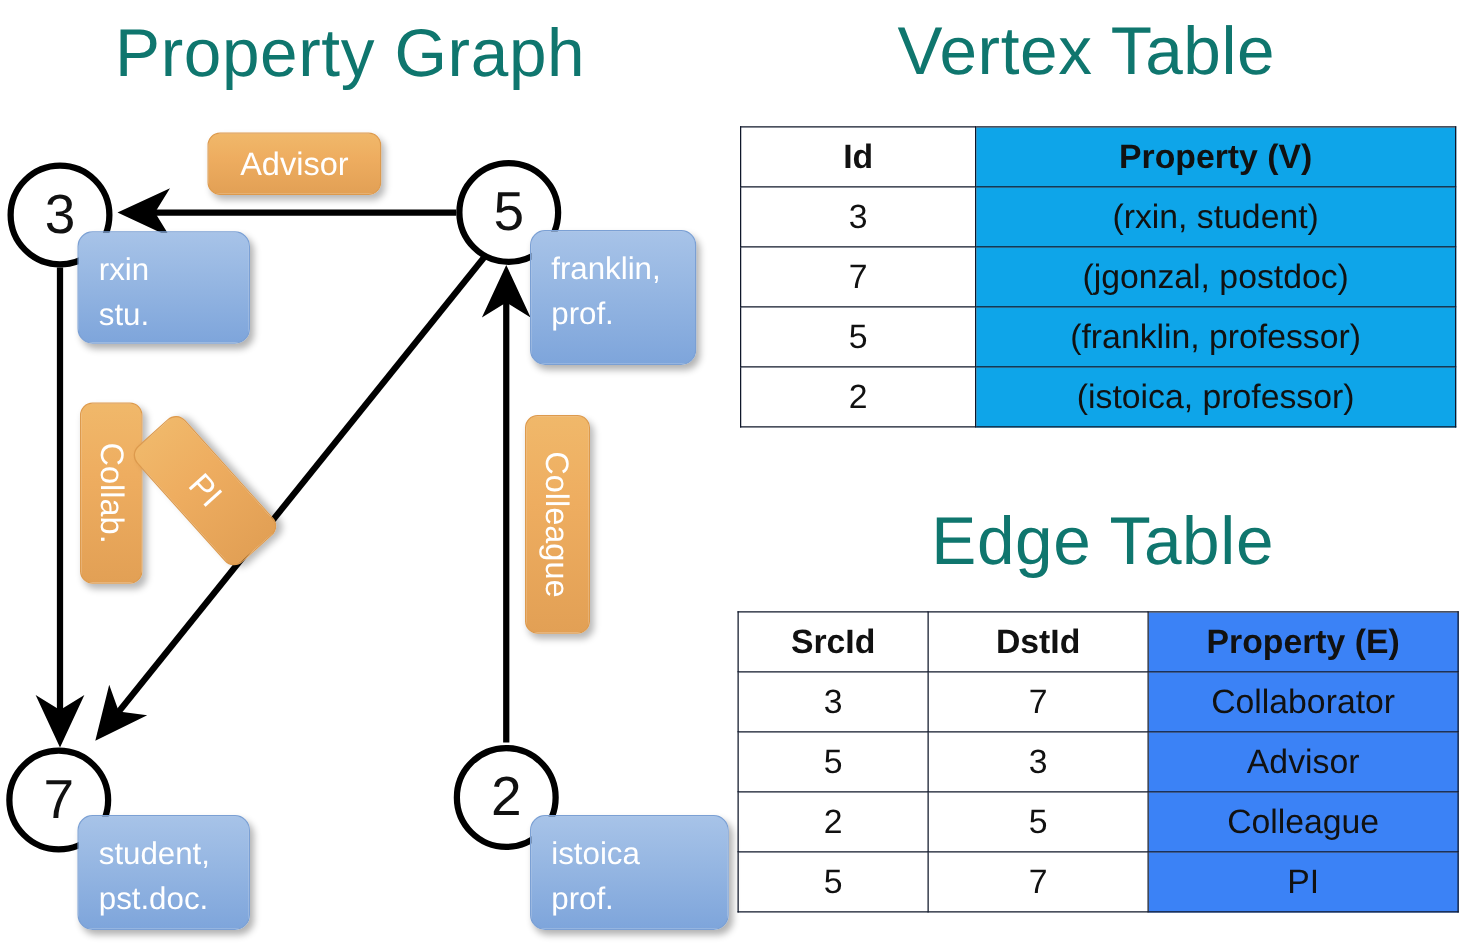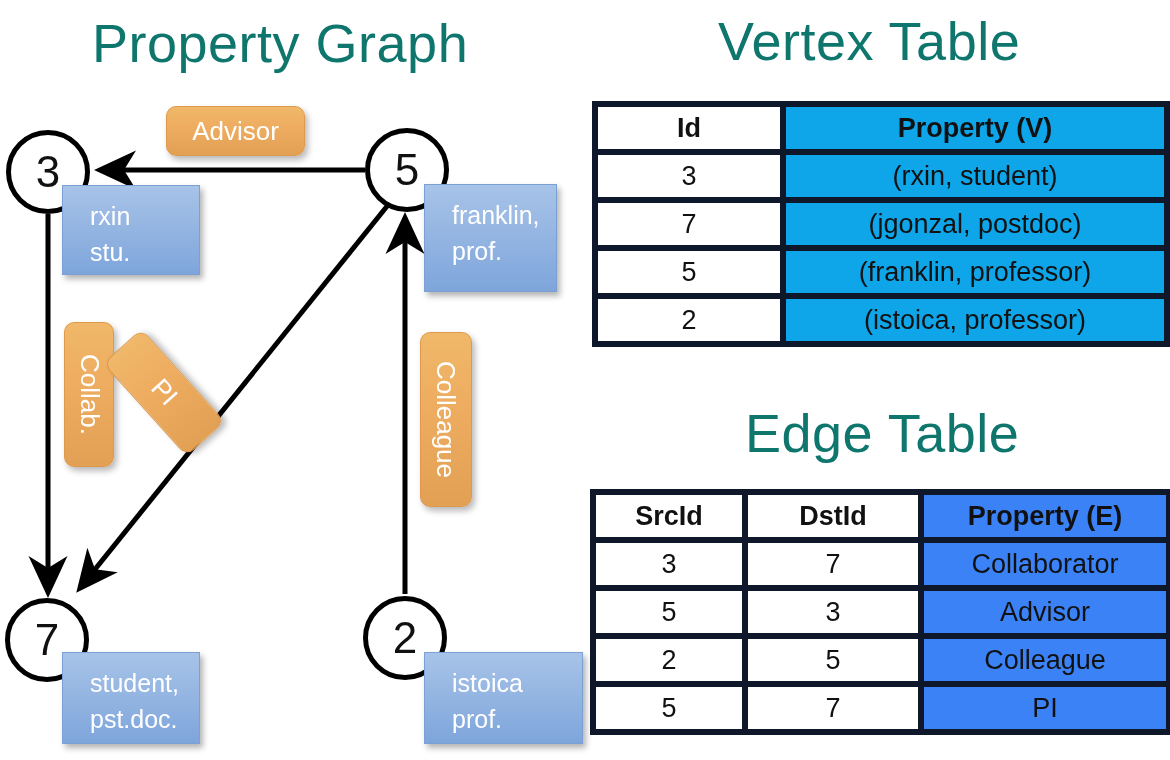--- a/index.html
+++ b/index.html
@@ -62,30 +62,30 @@
     z-index: 3;
   }
   #node-3 { left: 6px;   top: 130px; }
   #node-5 { left: 365px; top: 128px; }
   #node-7 { left: 5px;   top: 598px; }
   #node-2 { left: 363px; top: 596px; }
 
   
   .prop-box {
     position: absolute;
-    border-radius: 0;
+    border-radius: 12px;
     background: linear-gradient(to bottom, #a7c3e8 0%, #95b6e2 45%, #7ea5db 100%);
     border: 1px solid #7ba0d4;
     box-shadow: 3px 4px 6px rgba(0,0,0,0.30);
     color: #ffffff;
     font-family: "Liberation Sans", sans-serif;
     font-weight: 300;
     font-size: 25px;
     line-height: 1.45;
-    padding: 12px 0 10px 27px;
+    padding: 12px 0 10px 16px;
     box-sizing: border-box;
     z-index: 4;
   }
   #prop-rxin     { left: 62px;  top: 185px; width: 138px; height: 90px; }
   #prop-franklin { left: 424px; top: 184px; width: 133px; height: 108px; }
   #prop-jgonzal  { left: 62px;  top: 652px; width: 138px; height: 92px; }
   #prop-istoica  { left: 424px; top: 652px; width: 159px; height: 92px; }
 
   
   .edge-label {
@@ -132,21 +132,21 @@
 
   
   .tbl {
     position: absolute;
     border-collapse: collapse;
     font-family: "Liberation Sans", sans-serif;
     font-weight: 300;
     table-layout: fixed;
   }
   .tbl td, .tbl th {
-    border: 6px solid #0f172a;
+    border: 1px solid #0f172a;
     text-align: center;
     font-weight: 300;
     font-size: 27px;
     color: #111;
     padding: 0;
     height: 48px;
     box-sizing: border-box;
   }
   .tbl .hdr {
     font-weight: 700;

